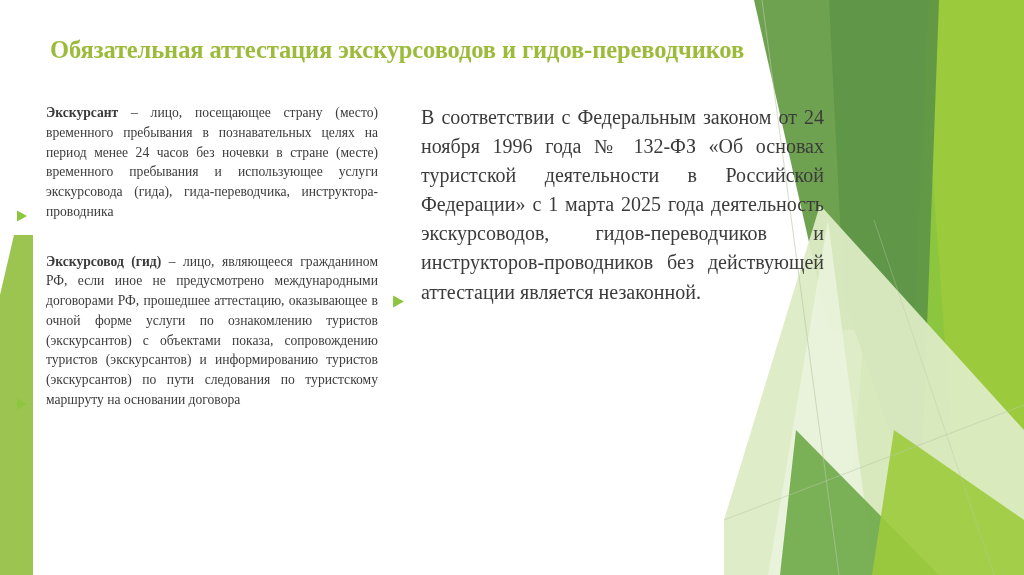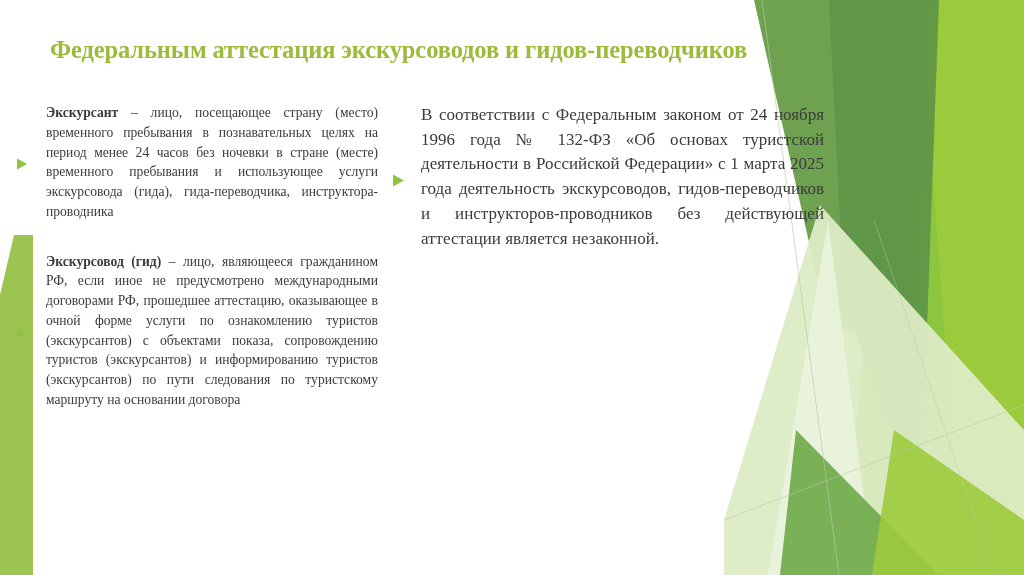--- a/index.html
+++ b/index.html
@@ -52,21 +52,21 @@
   
   .column {
     position: absolute;
     top: 103px;
   }
   #col-left  { left: 10px;  width: 368px; }
   #col-right { left: 392px; width: 432px; }
 
   .bullet-item {
     display: flex;
-    align-items: center;
+    align-items: flex-end;
     margin-bottom: 6px;
   }
   .bullet-marker {
     flex: 0 0 auto;
     width: 12px;
     height: 12px;
     margin-top: 4px;
     margin-right: 0;
   }
   .bullet-marker svg { display: block; }
@@ -80,21 +80,21 @@
 
   #col-left .bullet-marker { margin-left: 6px; margin-right: 18px; }
   #col-left .bullet-body {
     font-size: 13.6px;
     line-height: 1.455;
   }
   #col-left .bullet-item { margin-bottom: 30px; }
 
   #col-right .bullet-marker { margin-left: 0px; margin-right: 17px; margin-top: 6px; }
   #col-right .bullet-body {
-    font-size: 17px;
+    font-size: 20px;
     line-height: 1.455;
   }
   #col-right .bullet-item { margin-bottom: 17px; }
 
   .lead { font-weight: bold; }
 </style>
 </head>
 <body>
 
 <div id="slide">
@@ -119,21 +119,21 @@
 
     <line x1="38" y1="0" x2="115" y2="575" stroke="#b9c9a6" stroke-width="0.8" opacity="0.8"></line>
     <line x1="0" y1="520" x2="300" y2="405" stroke="#b9c9a6" stroke-width="0.8" opacity="0.7"></line>
     <line x1="150" y1="220" x2="270" y2="575" stroke="#b9c9a6" stroke-width="0.8" opacity="0.5"></line>
   </svg>
 
   <svg id="deco-left" viewBox="0 0 90 340" preserveAspectRatio="none" xmlns="http://www.w3.org/2000/svg">
     <polygon points="14,0 33,0 33,340 0,340 0,60" fill="#9CC451"></polygon>
   </svg>
 
-  <div id="title">Федеральным аттестация экскурсоводов и гидов-переводчиков</div>
+  <div id="title">Обязательная аттестация экскурсоводов и гидов-переводчиков</div>
 
   <div id="col-left" class="column">
 
     <div class="bullet-item">
       <span class="bullet-marker">
         <svg width="12" height="12" viewBox="0 0 12 12" xmlns="http://www.w3.org/2000/svg">
           <polygon points="1,0.5 11,6 1,11.5" fill="#8CC63E"></polygon>
         </svg>
       </span>
       <span class="bullet-body"><span class="lead">Экскурсант</span><span> – лицо, посещающее страну (место) временного пребывания в познавательных целях на период менее 24 часов без ночевки в стране (месте) временного пребывания и использующее услуги экскурсовода (гида), гида-переводчика, инструктора-проводника</span></span>

